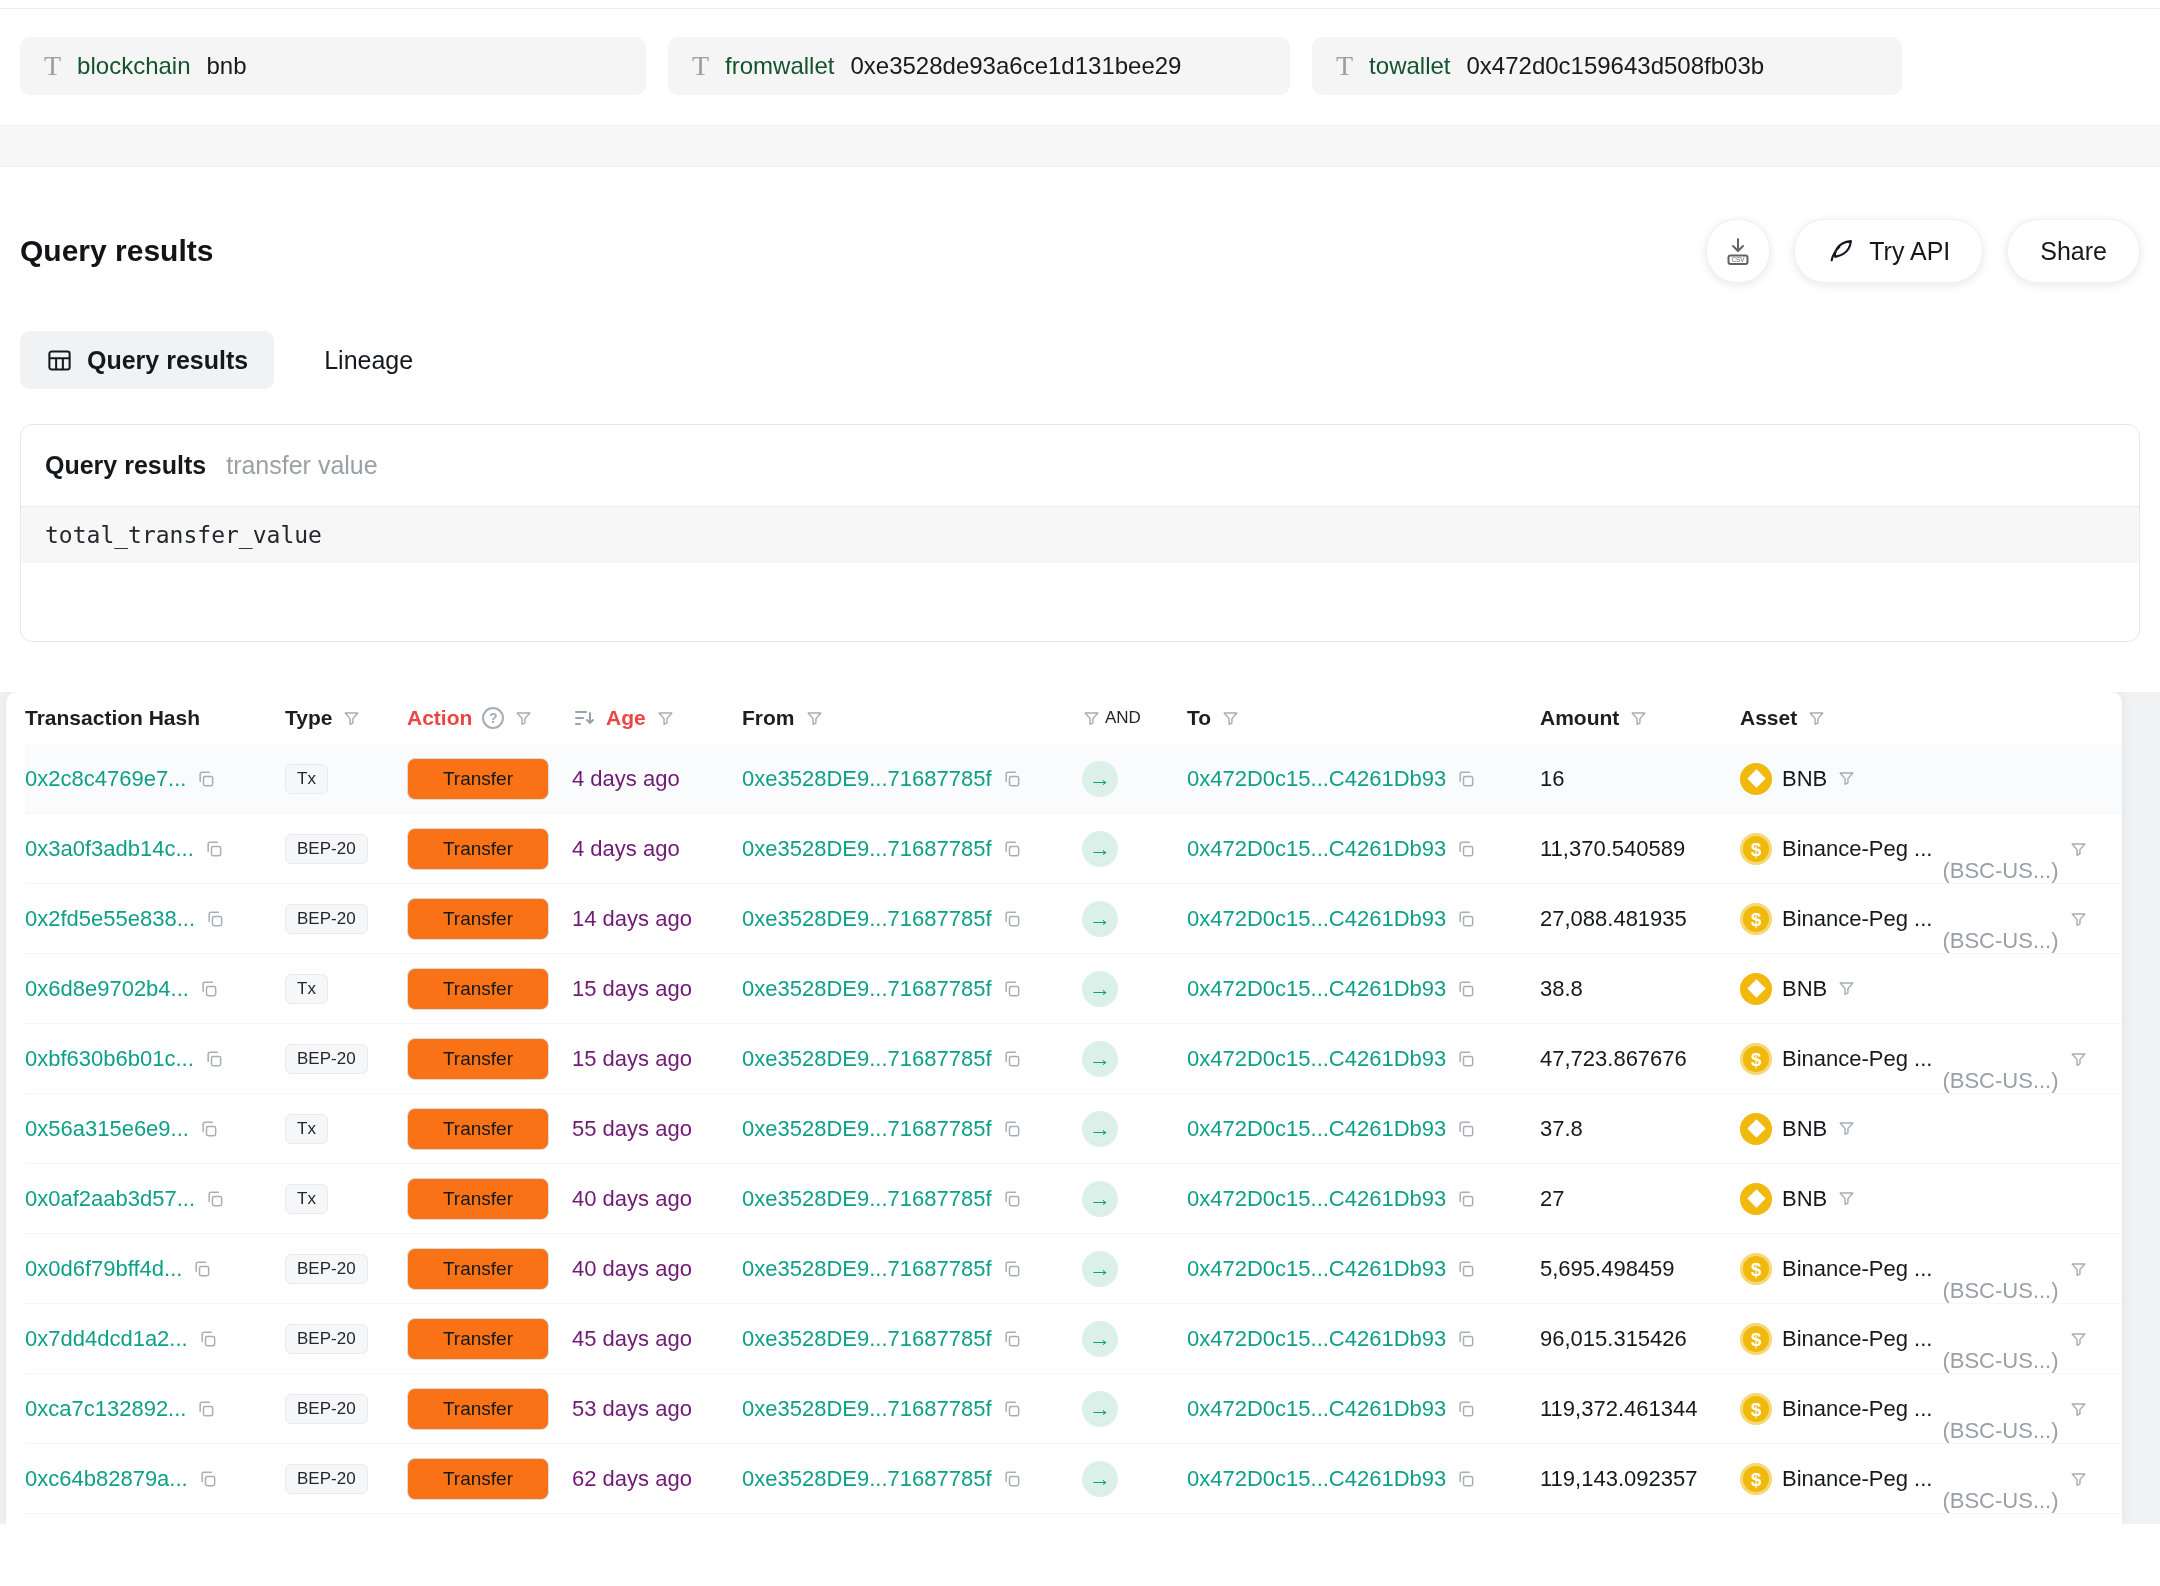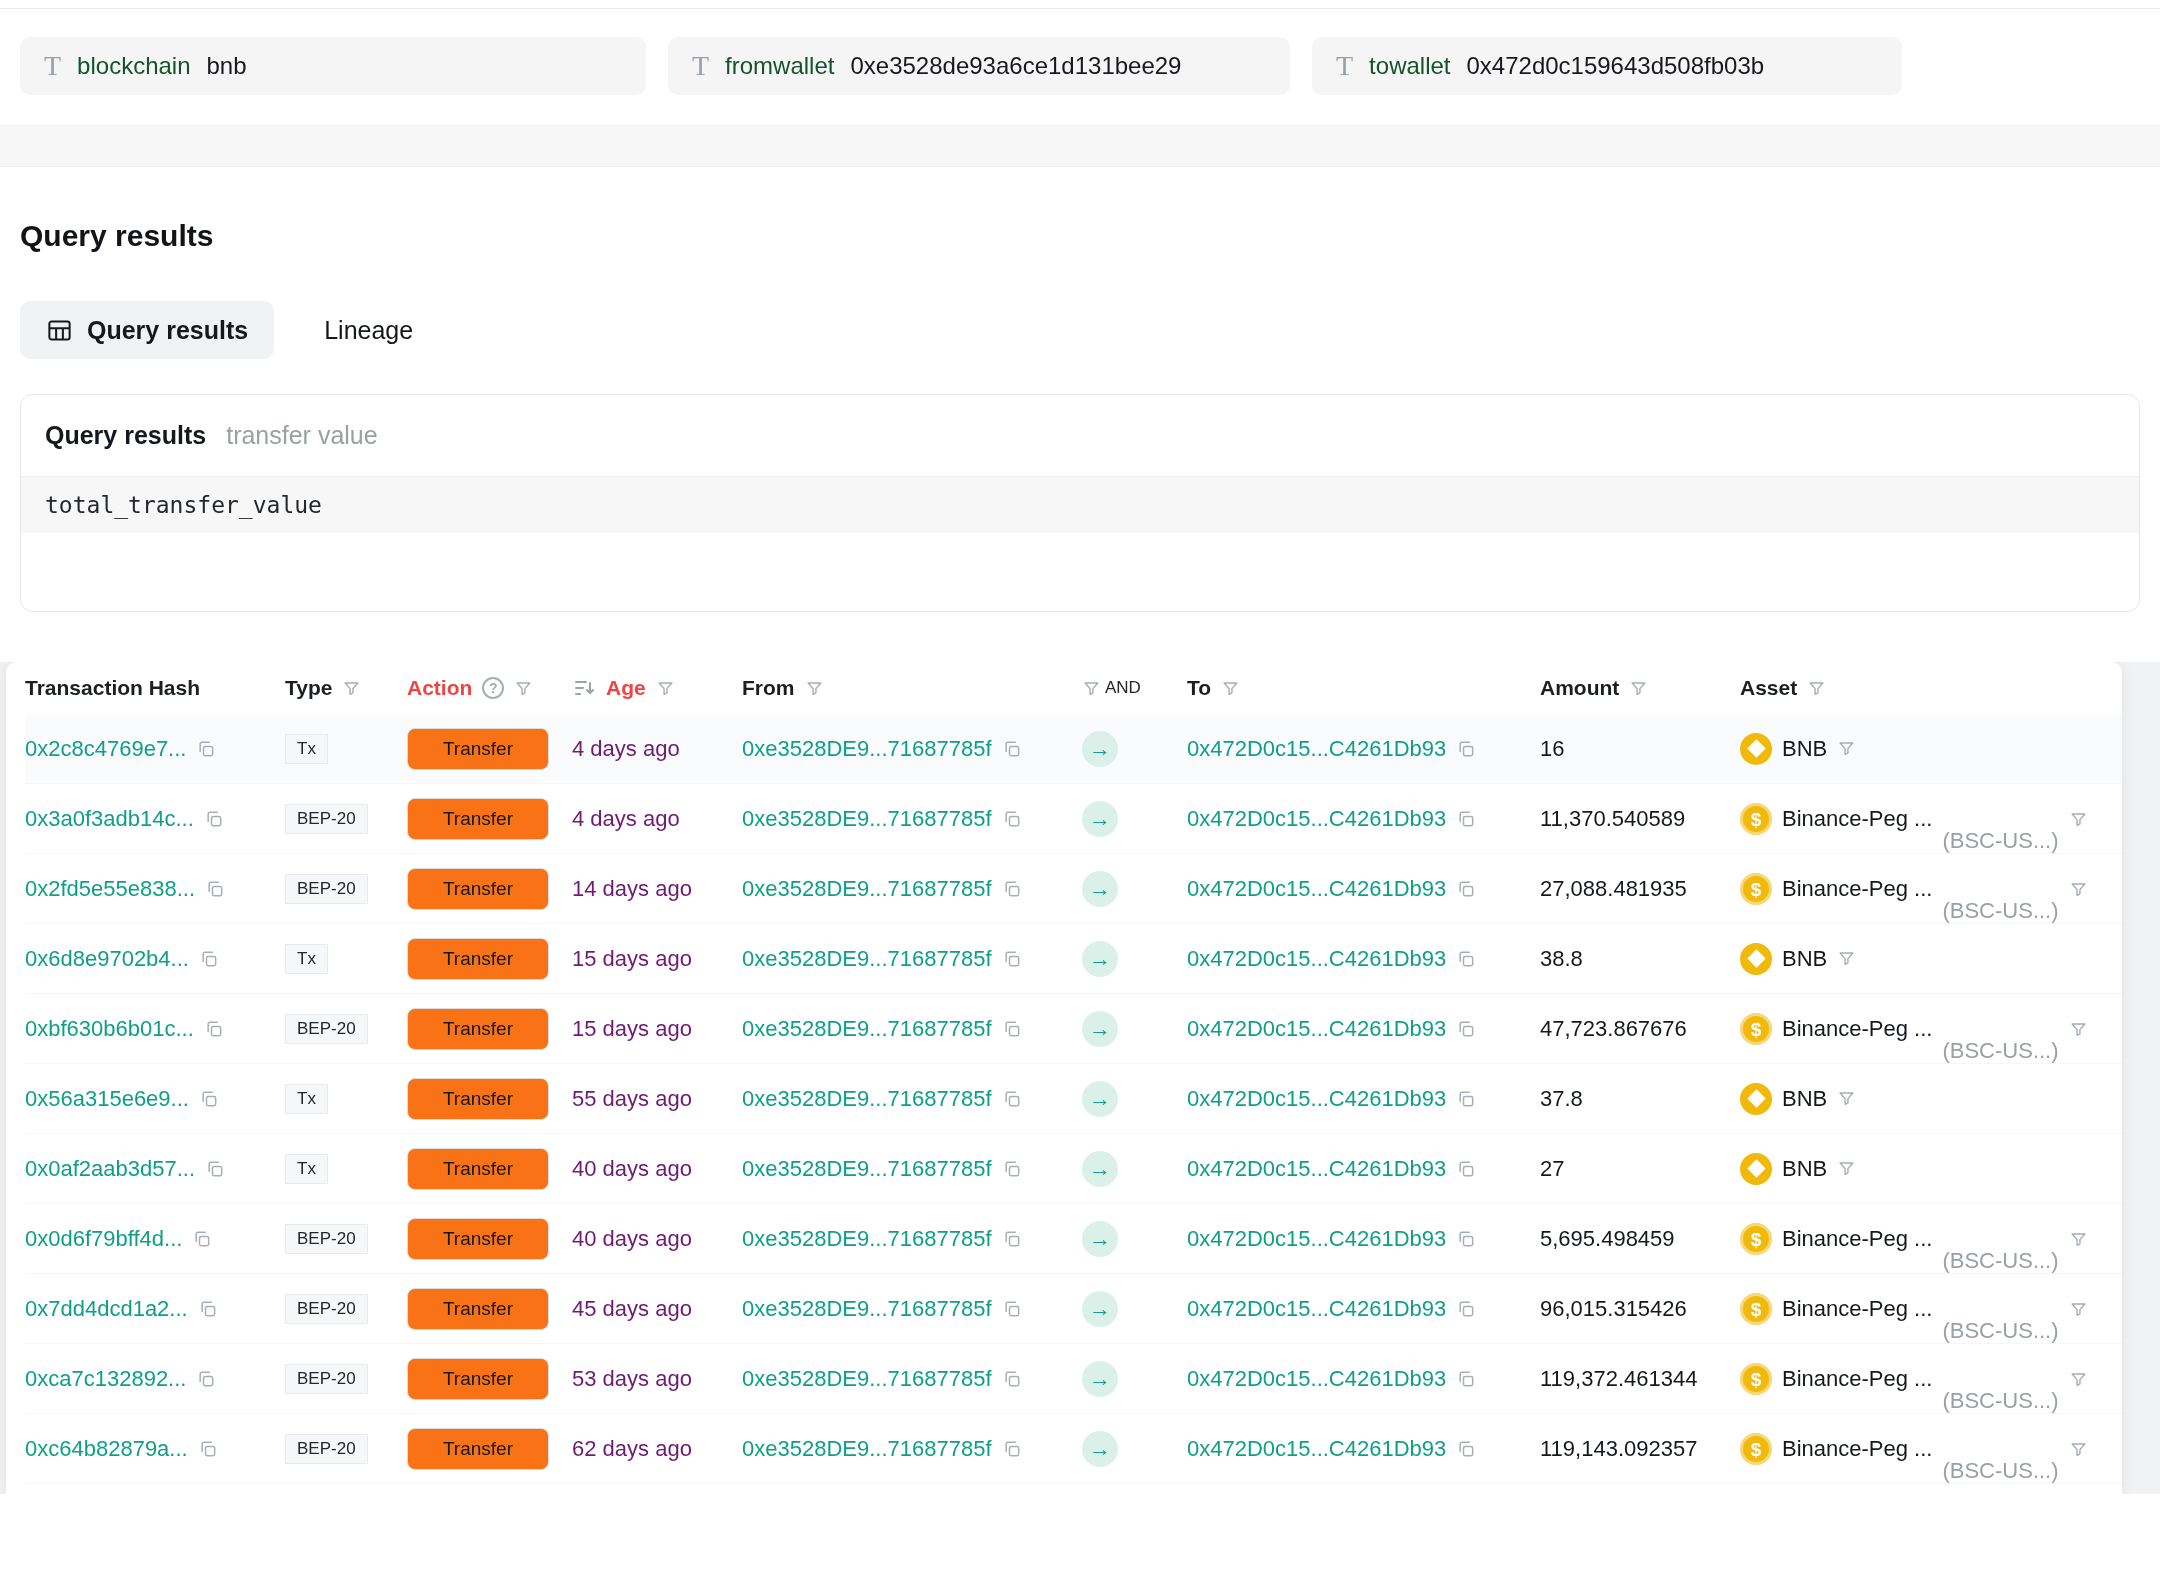--- a/index.html
+++ b/index.html
@@ -59,21 +59,21 @@
   .trow.highlight{background:#fafbfc;}
   .cell{display:flex;align-items:center;gap:10px;min-width:0;padding-right:8px;}
   .link{color:#0E9F87;text-decoration:none;white-space:nowrap;cursor:pointer;}
   .fi{width:19px;height:19px;fill:none;stroke:#a6adb5;stroke-width:1.8;stroke-linejoin:round;flex:0 0 auto;cursor:pointer;}
   .ci{width:20px;height:20px;fill:none;stroke:#a8aeb6;stroke-width:1.8;stroke-linejoin:round;stroke-linecap:round;flex:0 0 auto;cursor:pointer;}
   .si{width:24px;height:24px;fill:none;stroke:#9aa2ab;stroke-width:2;stroke-linecap:round;stroke-linejoin:round;flex:0 0 auto;cursor:pointer;}
   .col-blue{color:#ef4444;}
   .q-icon{width:22px;height:22px;border:2px solid #a6adb5;border-radius:50%;color:#a6adb5;font-size:14px;
     display:flex;align-items:center;justify-content:center;box-sizing:border-box;flex:0 0 auto;cursor:pointer;}
   .and-chip{display:flex;align-items:center;gap:4px;font-size:17px;font-weight:400;color:#23262b;}
-  .type-badge{background:#f6f7f8;border:1px solid #e8eaed;border-radius:0;padding:4px 11px;
+  .type-badge{background:#f6f7f8;border:1px solid #e8eaed;border-radius:6px;padding:4px 11px;
     font-size:17px;color:#23262b;white-space:nowrap;}
   .action-badge{display:inline-block;width:140px;height:40px;line-height:40px;border:1px solid #d9dce1;
     border-radius:8px;text-align:center;font-size:19px;color:#15181d;background:#f97316;}
   .age-val{color:#701a75;}
   .arrow-circle{width:36px;height:36px;border-radius:50%;background:#DCF0EA;color:#0E9F87;
     display:flex;align-items:center;justify-content:center;font-size:22px;flex:0 0 auto;}
   .coin{width:32px;height:32px;border-radius:50%;background:#F0B90B;display:flex;align-items:center;
     justify-content:center;flex:0 0 auto;}
   .coin .diamond{width:13px;height:13px;background:#fff;transform:rotate(45deg);}
   .coin .dollar{display:none;color:#fff;font-weight:700;font-size:19px;line-height:1;}
@@ -103,20 +103,39 @@
     <span class="t-icon">T</span>
     <span class="param-label">towallet</span>
     <span class="param-value">0x472d0c159643d508fb03b</span>
   </div>
 </div>
 
 <div class="band"></div>
 
 <div class="results-header">
   <div class="page-title">Query results</div>
+  <div class="header-actions">
+    <div class="icon-btn">
+      <svg width="32" height="32" viewBox="0 0 32 32" fill="none" stroke="#5f6368" stroke-width="2" stroke-linecap="round" stroke-linejoin="round">
+        <path d="M16 4v11"></path>
+          <path d="M11 11l5 5 5-5"></path>
+          <rect x="6.5" y="20.5" width="19" height="8.5" rx="2"></rect>
+        <text x="16" y="27.4" font-size="6.4" text-anchor="middle" fill="#5f6368" stroke="none">CSV</text>
+      </svg>
+    </div>
+    <div class="pill-btn">
+      <svg width="28" height="28" viewBox="0 0 24 24" fill="none" stroke="#15181d" stroke-width="1.8" stroke-linecap="round" stroke-linejoin="round">
+        <path d="M4 20c1-5 3-8.5 6.5-11.5M20.5 3.5c-5.5.5-9.5 2.5-12 6.5-1.5 2.5-2 5-1.5 7 2-.5 4.5-1 7-2.5 4-2.5 6-6.5 6.5-11z"></path>
+      </svg>
+      <span>Try API</span>
+    </div>
+    <div class="pill-btn">
+      <span>Share</span>
+    </div>
+  </div>
 </div>
 
 <div class="tabs">
   <div class="tab-active">
     <svg width="27" height="27" viewBox="0 0 24 24" fill="none" stroke="#15181d" stroke-width="1.8" stroke-linejoin="round">
       <rect x="3" y="4" width="18" height="16" rx="2"></rect>
         <path d="M3 10h18M9 10v10M15 10v10"></path>
     </svg>
     <span>Query results</span>
   </div>

